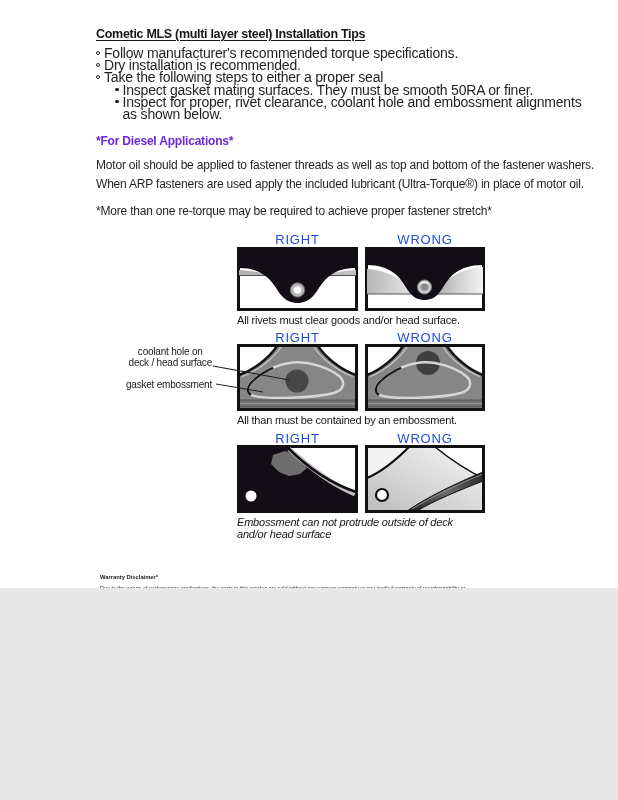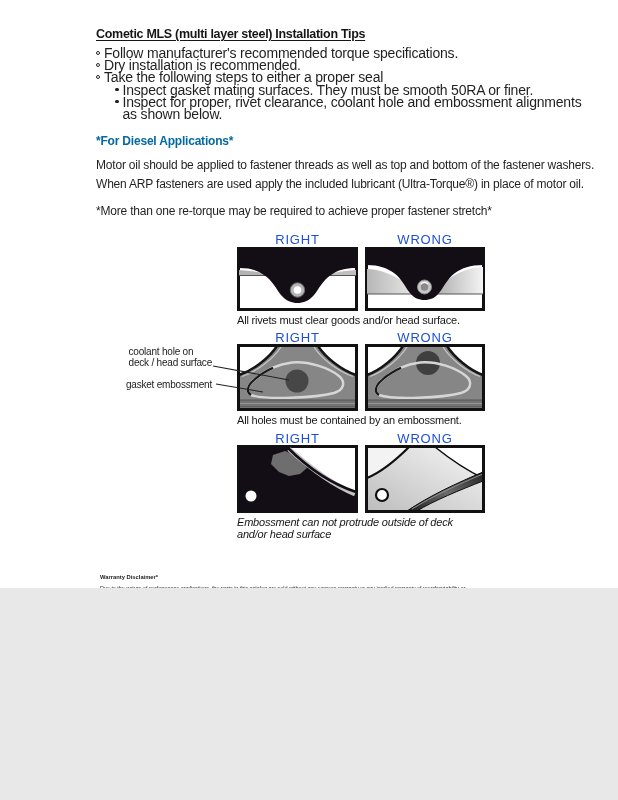--- a/index.html
+++ b/index.html
@@ -17,29 +17,29 @@
     color:#161616;
   }
   .bullet-list { margin-top:2px; }
   .bullet-row { display:flex; align-items:flex-start; line-height:12.2px; font-size:14px; letter-spacing:-0.2px; }
   .bullet-o {
     width:4px; height:4px; border:1px solid #2a2a2a; border-radius:50%;
     margin:3.5px 4px 0 0; flex:0 0 auto;
   }
   .bullet-sub { margin-left:19px; }
   .bullet-dot { width:3.5px; height:3.5px; background:#1f1f1f; border-radius:50%; margin:4px 4px 0 0; flex:0 0 auto; }
-  .diesel-heading { font-size:12px; font-weight:bold; letter-spacing:-0.2px; margin-top:14px; color:#0369a1; }
+  .diesel-heading { font-size:12px; font-weight:bold; letter-spacing:-0.2px; margin-top:14px; color:#6d28d9; }
   .para { font-size:12px; line-height:19px; letter-spacing:-0.2px; margin-top:8px; }
   .prelines { white-space:pre-line; }
   
   .diagrams { position:relative; width:618px; height:310px; }
   .dg-label { position:absolute; font-size:13px; letter-spacing:0.8px; color:#1d4ed8; text-align:center; }
   .dg-box { position:absolute; }
   .dg-caption { position:absolute; font-size:11px; letter-spacing:-0.2px; color:#161616; }
-  .anno { position:absolute; font-size:10px; line-height:11px; letter-spacing:-0.2px; text-align:left; color:#1b1b1b; }
+  .anno { position:absolute; font-size:10px; line-height:11px; letter-spacing:-0.2px; text-align:center; color:#1b1b1b; }
   .leader-svg { position:absolute; left:0; top:0; width:618px; height:310px; pointer-events:none; }
   
   .disclaimer { margin:33px 90px 0 100px; }
   .disclaimer h3 { font-size:5.8px; font-weight:bold; margin-bottom:5px; color:#222; }
   .fine { font-size:5.6px; line-height:6.1px; letter-spacing:-0.1px; margin-bottom:6px; color:#2a2a2a; }
   
   .page-number { position:absolute; left:388px; top:760px; font-size:13.5px; letter-spacing:0.2px; color:#be185d; }
 </style>
 </head>
 <body>
@@ -160,21 +160,21 @@
         <path d="M118,2 H82 C89,13 104,26 118,31 Z" fill="#ffffff"></path>
         <path d="M82,2 C89,13 104,26 118,31" stroke="#141414" stroke-width="2.4" fill="none"></path>
         <path d="M78,3 C85,14 100,27 115,32.5" stroke="#c6c6c6" stroke-width="1.3" fill="none"></path>
         <circle cx="63" cy="19" r="12" fill="#3f3f3f"></circle>
         <path d="M14,51 C9,48 10,42 17,36 C27,27 41,20 55,18.5 C72,17 91,24 101,32 C108,38 106,46 96,49 C77,54 28,56 14,51 Z" fill="none" stroke="#d6d6d6" stroke-width="2.4"></path>
         <path d="M14,51 C9,48 10,42 17,36 C22,31.5 29,27 36,23.8" fill="none" stroke="#181818" stroke-width="2.2"></path>
         <rect x="1.5" y="1.5" width="117" height="64" fill="none" stroke="#111111" stroke-width="3"></rect>
       </svg>
     </div>
 
-    <div class="dg-caption" style="left:237px; top:183px;">All holes must be contained by an embossment.</div>
+    <div class="dg-caption" style="left:237px; top:183px;">All than must be contained by an embossment.</div>
 
     <div class="dg-label" style="left:237px; top:200px; width:121px;">RIGHT</div>
     <div class="dg-label" style="left:365px; top:200px; width:120px;">WRONG</div>
 
     <div class="dg-box" style="left:237px; top:214px;">
       <svg width="121" height="68" viewBox="0 0 121 68">
         <rect x="1.5" y="1.5" width="118" height="65" fill="#ffffff" stroke="#111111" stroke-width="3"></rect>
         <path d="M2,2 H50 C68,20 92,38 119,47 L119,66 H2 Z" fill="#130d16"></path>
         <path d="M36,10 L48,6 L58,10 L65,17 L70,23 L63,29 L52,31 L42,27 L34,19 Z" fill="#6e6e6e"></path>
         <path d="M52,4 C71,21 94,39 118,49" stroke="#c2c2c2" stroke-width="5" fill="none"></path>

